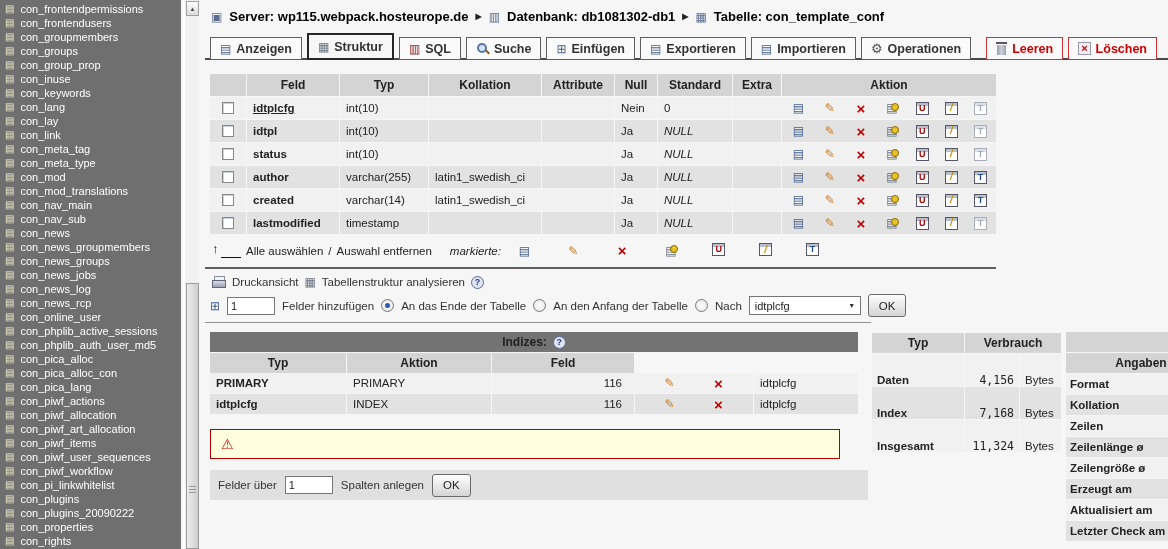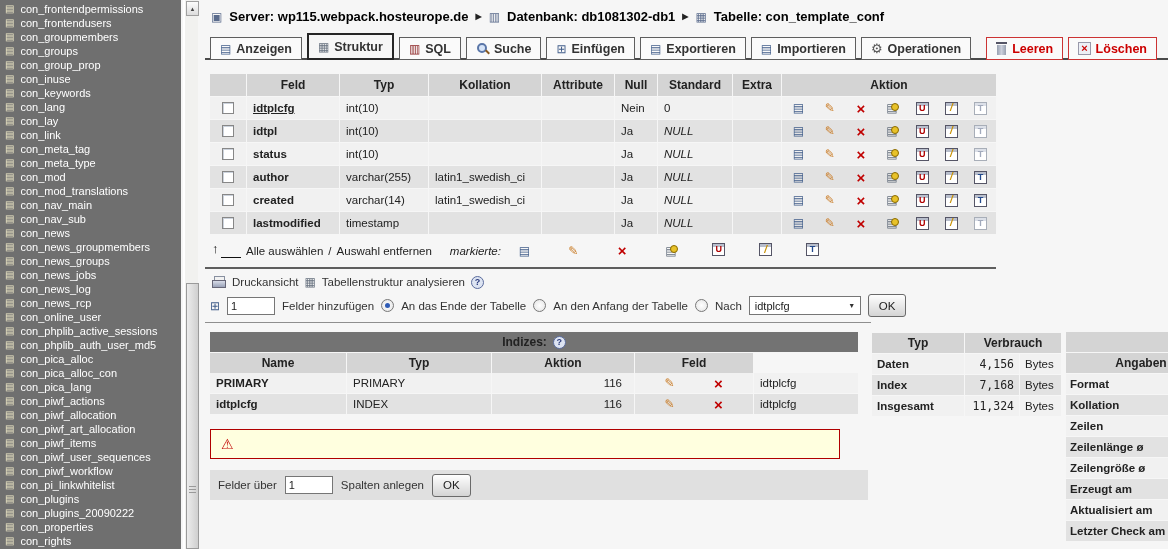--- a/index.html
+++ b/index.html
@@ -123,21 +123,21 @@
 
   
   .createbar{position:absolute;left:210px;top:470px;width:658px;height:30px;background:#E0E0E0;display:flex;align-items:center;gap:8px;padding:0 8px;font-size:11.5px;color:#333;box-sizing:border-box;}
 
   
   .sto-wrap{position:absolute;left:872px;top:332px;width:189px;}
   .sto-head{display:grid;grid-template-columns:92px 96px;column-gap:1px;margin-top:1px;}
   .sto-head > div{background:#D4D4D4;height:20px;line-height:20px;text-align:center;font-weight:bold;font-size:12px;color:#222;}
   .sto-body{display:flex;flex-direction:column;row-gap:1px;margin-top:1px;}
   .storow{display:grid;grid-template-columns:92px 54px 41px;column-gap:1px;}
-  .storow > div{height:20px;line-height:20px;font-size:11.5px;color:#222;padding:0 5px;box-sizing:border-box;}
+  .storow > div{height:20px;line-height:20px;font-size:11.5px;color:#222;padding:16px 5px;box-sizing:border-box;}
   .storow:nth-child(odd) > div{background:#F1F1F1;}
   .storow:nth-child(even) > div{background:#E2E2E2;}
   .sto-label{font-weight:bold;}
   .sto-val{text-align:right;font-family:"DejaVu Sans Mono",monospace;font-size:10px;}
 
   
   .sta-wrap{position:absolute;left:1066px;top:332px;width:150px;display:flex;flex-direction:column;row-gap:1px;}
   .sta-spacer{background:#D4D4D4;height:20px;}
   .sta-head{background:#D4D4D4;height:20px;display:flex;align-items:center;justify-content:center;font-weight:bold;font-size:12px;color:#222;}
   .sta-body{display:flex;flex-direction:column;row-gap:1px;}
@@ -618,21 +618,20 @@
   </div>
 
   <div class="rule2"></div>
 
   <div class="idx-wrap">
     <div class="bar-title">
       <span>Indizes:</span>
       <span class="help">?</span>
     </div>
     <div class="idx-grid idx-head">
-      <div>Name</div>
       <div>Typ</div>
       <div>Aktion</div>
       <div>Feld</div>
     </div>
     <div class="idx-body">
 
         <div class="irow idx-grid">
           <div class="ix-name">PRIMARY</div>
           <div>PRIMARY</div>
           <div class="ix-card">116</div>

